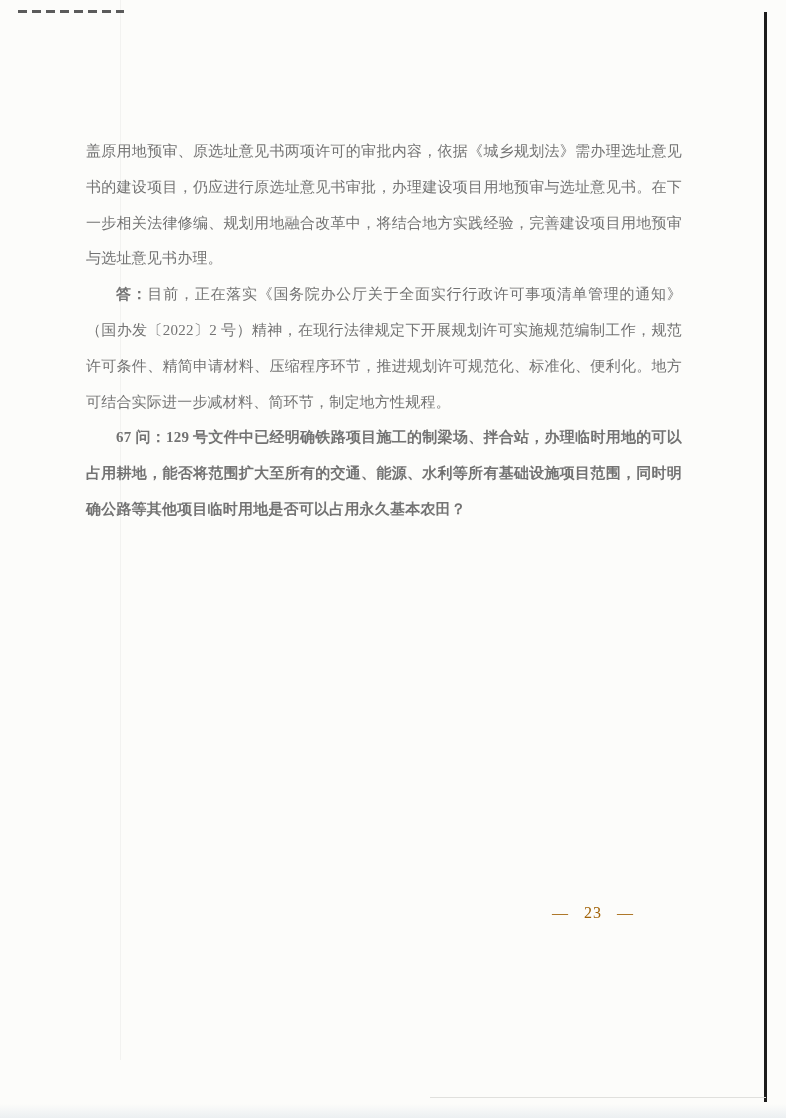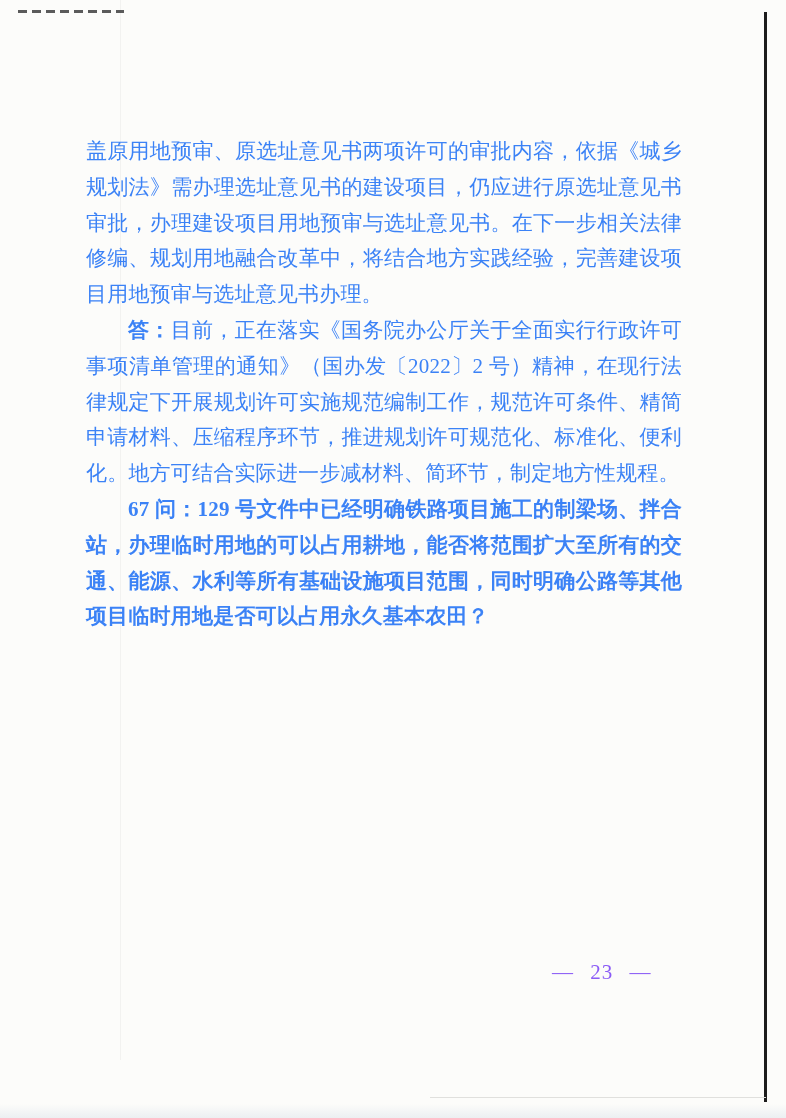--- a/index.html
+++ b/index.html
@@ -43,38 +43,38 @@
     left: 0; bottom: 0;
     width: 786px; height: 14px;
     background: linear-gradient(180deg, rgba(225,231,236,0) 0%, rgba(222,229,235,0.55) 100%);
   }
 
   
   .doc-body {
     position: absolute;
     left: 86px; top: 134px;
     width: 596px;
-    color: #3b82f6;
-    font-size: 21px;
+    color: #737373;
+    font-size: 15px;
     line-height: 35.8px;
     text-align: justify;
     letter-spacing: 0.2px;
   }
   .para { text-indent: 2em; }
   .para.body { text-indent: 0; }
   .para.question { font-weight: bold; }
   .para.heading { font-weight: bold; text-align: left; }
   .para.answer { font-weight: normal; }
   .para.answer b { font-weight: bold; }
 
   .page-number {
     position: absolute;
-    left: 552px; top: 960px;
-    font-size: 21px;
-    color: #8b5cf6;
+    left: 552px; top: 904px;
+    font-size: 16px;
+    color: #a16207;
     letter-spacing: 1px;
     word-spacing: 10px;
     white-space: pre;
   }
 </style>
 </head>
 <body>
 
 <div class="top-dashes"></div>
 <div class="fold-line"></div>

